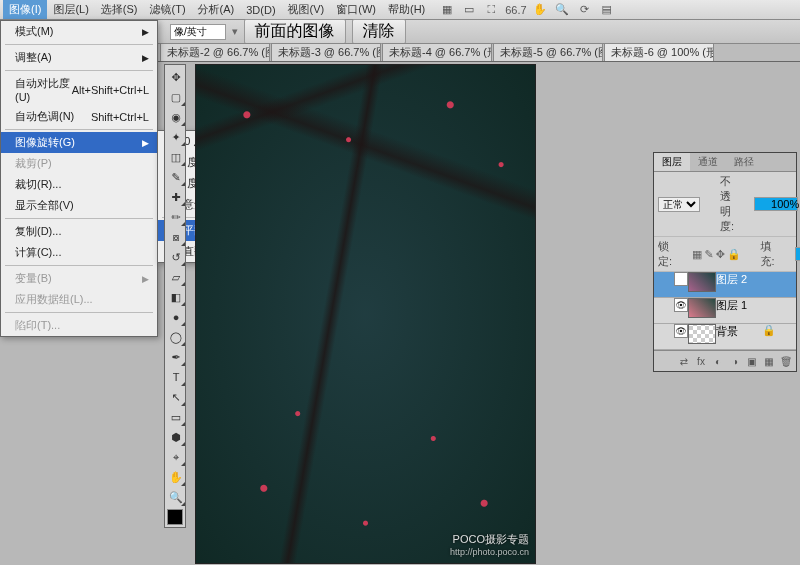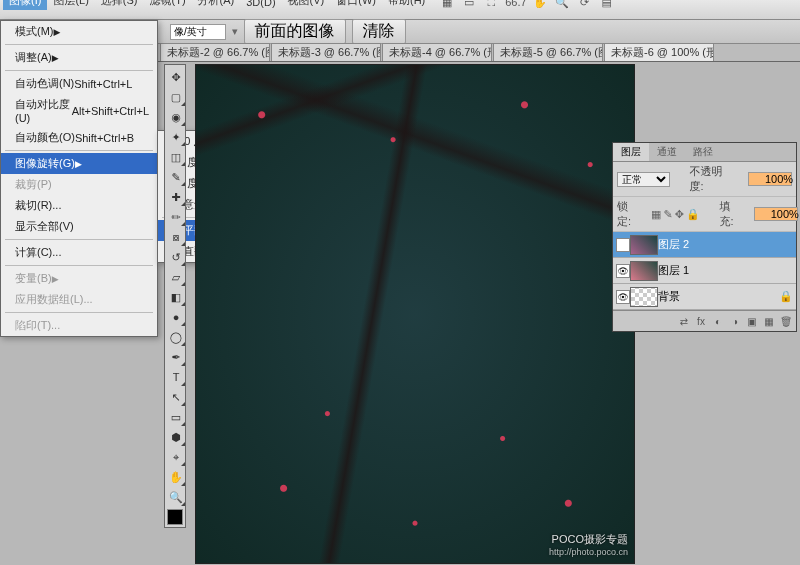--- a/index.html
+++ b/index.html
@@ -1,73 +1,73 @@
 <!DOCTYPE html>
 <html><head>
 <meta charset="utf-8">
 <style>
 *{margin:0;padding:0;box-sizing:border-box;font-family:"Microsoft YaHei",sans-serif;font-size:11px;user-select:none}
 body{background:#b8b8b8;width:800px;height:565px;overflow:hidden;position:relative}
-.menubar{background:linear-gradient(#e8e8e8,#d4d4d4);height:20px;display:flex;align-items:flex-end;padding:9px 3px;border-bottom:1px solid #888}
+.menubar{background:linear-gradient(#e8e8e8,#d4d4d4);height:20px;display:flex;align-items:center;padding:0 3px;border-bottom:1px solid #888}
 .menubar-item{padding:2px 6px;color:#333;cursor:default}
 .menubar-item.active{background:#5b9bd5;color:#fff}
 .menubar .icons{margin-left:8px;display:flex;gap:6px;align-items:center}
 .mb-icon{width:16px;height:16px;display:flex;align-items:center;justify-content:center;color:#555}
 .optbar{background:linear-gradient(#d8d8d8,#c4c4c4);height:24px;display:flex;align-items:center;padding:0 6px;gap:6px;border-bottom:1px solid #888}
 .optbar input[type=text]{width:56px;height:16px;font-size:10px;border:1px solid #999;background:#fff;padding:0 3px}
 .optbar .btn{background:linear-gradient(#f0f0f0,#d0d0d0);border:1px solid #999;padding:1px 10px;font-size:16px;border-radius:2px}
 .tabbar{background:#bcbcbc;height:18px;display:flex;align-items:end;padding-left:160px;border-bottom:1px solid #666}
 .doc-tab{background:#d6d6d6;border:1px solid #888;border-bottom:none;padding:1px 6px;font-size:10px;color:#333;margin-right:1px;display:flex;align-items:center;gap:4px;max-width:110px;white-space:nowrap;overflow:hidden}
 .doc-tab.active{background:#e8e8e8}
 .toolbox{position:absolute;left:164px;top:64px;width:22px;background:#d4d4d4;border:1px solid #666;display:flex;flex-direction:column;padding:2px}
 .tool{width:18px;height:18px;display:flex;align-items:center;justify-content:center;color:#333;margin:1px 0;position:relative}
 .tool::after{content:"";position:absolute;right:0;bottom:0;border:2px solid transparent;border-right-color:#444;border-bottom-color:#444;width:0;height:0}
 .tool.notri::after{display:none}
 .swatch{width:16px;height:16px;background:#000;border:1px solid #888;margin-top:2px}
-.canvas{position:absolute;left:195px;top:64px;width:440px;height:500px;background:#234;overflow:hidden;border:1px solid #222}
+.canvas{position:absolute;left:195px;top:64px;width:341px;height:500px;background:#234;overflow:hidden;border:1px solid #222}
 .img-sim{width:100%;height:100%;background:
 radial-gradient(circle at 30% 70%,rgba(220,60,90,.9) 2px,transparent 3px),
 radial-gradient(circle at 70% 75%,rgba(220,60,90,.9) 2px,transparent 3px),
 radial-gradient(circle at 20% 85%,rgba(220,60,90,.9) 3px,transparent 4px),
 radial-gradient(circle at 85% 88%,rgba(220,60,90,.9) 3px,transparent 4px),
 radial-gradient(circle at 50% 92%,rgba(220,60,90,.9) 2px,transparent 3px),
 radial-gradient(circle at 15% 10%,rgba(220,60,90,.9) 3px,transparent 4px),
 radial-gradient(circle at 75% 8%,rgba(220,60,90,.9) 3px,transparent 4px),
 radial-gradient(circle at 45% 15%,rgba(220,60,90,.9) 2px,transparent 3px),
 radial-gradient(circle at 90% 20%,rgba(220,60,90,.9) 2px,transparent 3px),
 linear-gradient(100deg,transparent 40%,rgba(30,20,20,.8) 42%,transparent 44%),
 linear-gradient(160deg,transparent 10%,rgba(30,20,20,.7) 12%,transparent 14%),
 linear-gradient(20deg,transparent 75%,rgba(30,20,20,.7) 77%,transparent 80%),
 radial-gradient(ellipse at 50% 50%,rgba(30,70,60,.5),rgba(15,40,35,.95))}
 .watermark{position:absolute;right:6px;bottom:6px;color:rgba(255,255,255,.85);font-size:12px;text-align:right;text-shadow:0 0 3px #000}
 .watermark .sub{font-size:9px;opacity:.8}
 .dropdown{position:absolute;left:0;top:20px;width:158px;background:#eee;border:1px solid #666;box-shadow:2px 2px 6px rgba(0,0,0,.3)}
-.dd-item{padding:3px 8px 3px 14px;display:flex;align-items:center;color:#222;position:relative}
+.dd-item{padding:3px 8px 3px 14px;display:flex;justify-content:space-between;align-items:center;color:#222;position:relative}
 .dd-item.hl{background:#316ac5;color:#fff}
 .dd-item.disabled{color:#999}
 .dd-sep{height:1px;background:#bbb;margin:2px 4px}
 .dd-item .arrow{font-size:9px}
 .submenu{position:absolute;left:157px;top:130px;width:130px;background:#eee;border:1px solid #666;box-shadow:2px 2px 6px rgba(0,0,0,.3)}
-.layers-panel{position:absolute;right:3px;top:142px;width:185px;background:#d4d4d4;border:1px solid #444}
+.layers-panel{position:absolute;right:3px;top:152px;width:144px;background:#d4d4d4;border:1px solid #444}
 .lp-tabs{display:flex;background:#bcbcbc;border-bottom:1px solid #888}
 .lp-tab{padding:2px 8px;font-size:10px;color:#555}
 .lp-tab.active{background:#d4d4d4;color:#000}
 .lp-row{display:flex;align-items:center;padding:2px 4px;gap:20px;font-size:10px;border-bottom:1px solid #bbb}
 .lp-row select,.lp-row input{font-size:10px;height:15px;border:1px solid #999}
 .lp-row .lbl{color:#444}
 .layer-list{background:#d8d8d8}
-.layer{display:flex;align-items:center;height:26px;border-bottom:1px solid #aaa;padding:0 3px;gap:0}
+.layer{display:flex;height:26px;border-bottom:1px solid #aaa;padding:0 20px;gap:0}
 .layer.sel{background:#5b9bd5;color:#fff}
 .eye{width:14px;height:14px;border:1px solid #888;background:#fff;display:flex;align-items:center;justify-content:center;font-size:9px}
 .thumb{width:28px;height:20px;background:linear-gradient(45deg,rgba(220,60,90,.6),rgba(20,60,50,.9));border:1px solid #666}
 .thumb.bg{background:repeating-conic-gradient(#ccc 0 25%,#fff 0 50%) 0/8px 8px}
 .lp-foot{display:flex;justify-content:flex-end;gap:3px;padding:3px;background:#c8c8c8;border-top:1px solid #888}
 .lp-foot span{width:14px;height:14px;display:flex;align-items:center;justify-content:center;color:#555;font-size:10px}
 .lock-icons{display:flex;gap:2px;color:#666}
-.pct{width:44px;text-align:right;background:#fdba74;border:1px solid #999;padding:0 16px}
+.pct{width:44px;text-align:right;background:#0ea5e9;border:1px solid #999;padding:0 16px}
 </style>
 </head>
 <body>
 
 <div class="menubar">
   <span class="menubar-item active">图像(I)</span>
   <span class="menubar-item">图层(L)</span>
   <span class="menubar-item">选择(S)</span>
   <span class="menubar-item">滤镜(T)</span>
   <span class="menubar-item">分析(A)</span>
@@ -118,46 +118,45 @@
       <span>模式(M)</span>
       <span class="arrow">▶</span>
     </div>
     <div class="dd-sep"></div>
     <div class="dd-item">
       <span>调整(A)</span>
       <span class="arrow">▶</span>
     </div>
     <div class="dd-sep"></div>
     <div class="dd-item">
+      <span>自动对比度(U)</span>
+      <span>Alt+Shift+Ctrl+L</span>
+    </div>
+    <div class="dd-item">
       <span>自动色调(N)</span>
       <span>Shift+Ctrl+L</span>
     </div>
-    <div class="dd-item">
-      <span>自动对比度(U)</span>
-      <span>Alt+Shift+Ctrl+L</span>
-    </div>
-    <div class="dd-item">
-      <span>自动颜色(O)</span>
-      <span>Shift+Ctrl+B</span>
-    </div>
     <div class="dd-sep"></div>
     <div class="dd-item hl">
       <span>图像旋转(G)</span>
       <span class="arrow">▶</span>
     </div>
     <div class="dd-item disabled">
       <span>裁剪(P)</span>
     </div>
     <div class="dd-item">
       <span>裁切(R)...</span>
     </div>
     <div class="dd-item">
       <span>显示全部(V)</span>
     </div>
     <div class="dd-sep"></div>
+    <div class="dd-item">
+      <span>复制(D)...</span>
+    </div>
     <div class="dd-item">
       <span>计算(C)...</span>
     </div>
     <div class="dd-sep"></div>
     <div class="dd-item disabled">
       <span>变量(B)</span>
       <span class="arrow">▶</span>
     </div>
     <div class="dd-item disabled">
       <span>应用数据组(L)...</span>

